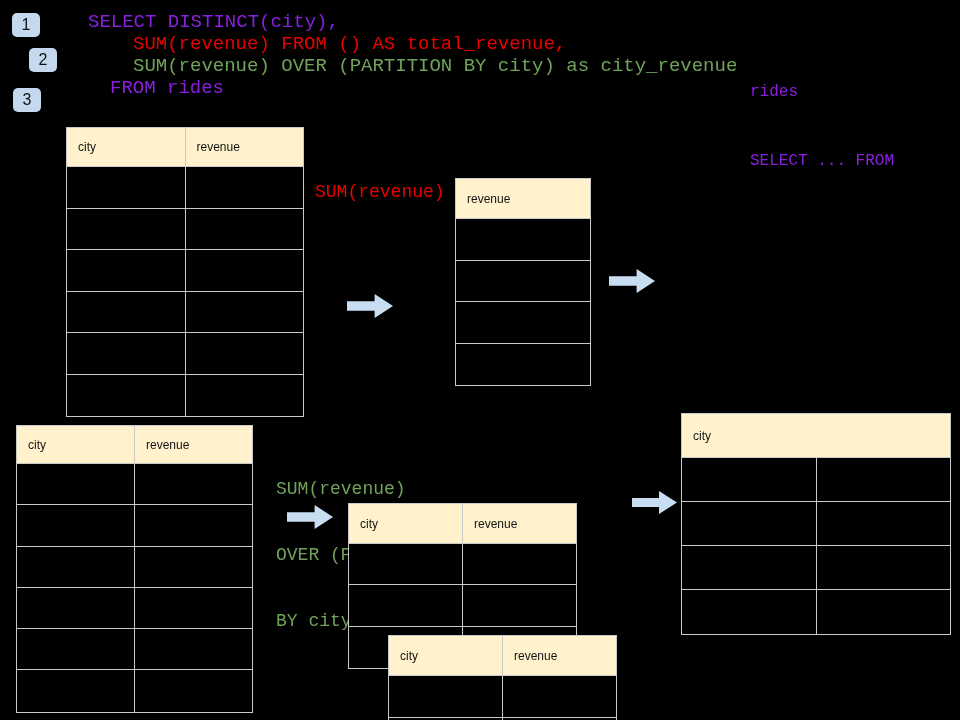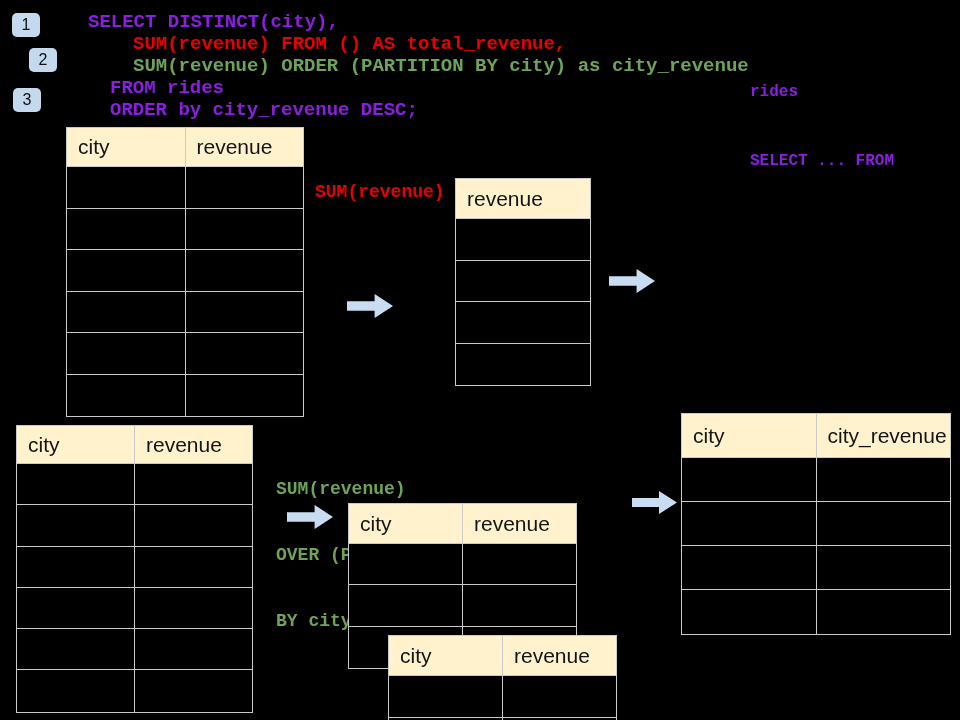--- a/index.html
+++ b/index.html
@@ -9,21 +9,21 @@
   
   .badge{position:absolute;width:28px;height:24px;background:var(--badge);border-radius:5px;
          display:flex;align-items:center;justify-content:center;color:#111;
          font:400 16px "Liberation Sans",sans-serif;}
   #badge1{left:12px;top:13px}
   #badge2{left:29px;top:48px}
   #badge3{left:13px;top:88px}
 
   
   .code{position:absolute;font-family:"Liberation Mono","DejaVu Sans Mono",monospace;
-        font-weight:700;white-space:pre;}
+        font-weight:400;white-space:pre;}
   .sql-line{font-size:19px;line-height:22px;}
   .c-purple{color:var(--purple)} .c-red{color:var(--red)} .c-green{color:var(--green)}
   #sql1{left:88px;top:11px}
   #sql2{left:133px;top:33px}
   #sql3{left:133px;top:55px}
   #sql4{left:110px;top:77px}
   #sql5{left:110px;top:99px}
 
   #sidenote{left:750px;top:35px;font-size:16px;line-height:23px;}
   #ann-total{left:315px;top:137px;font-size:18px;line-height:22px;}
@@ -37,43 +37,42 @@
   #arrow3{left:287px;top:505px;width:46px;height:24px}
   #arrow4{left:632px;top:491px;width:45px;height:23px}
 
   
   .dtable{position:absolute;border:1px solid var(--grid);background:#000;box-sizing:border-box;}
   .trow{display:flex;box-sizing:border-box;}
   .tcell{flex:1;box-sizing:border-box;border-right:1px solid var(--grid);
          border-bottom:1px solid var(--grid);}
   .tcell:last-child{border-right:none;}
   .trow:last-child .tcell{border-bottom:none;}
-  .thead .tcell{background:var(--headbg);color:#141414;font-size:21px;
+  .thead .tcell{background:var(--headbg);color:#141414;font-size:12px;
                 display:flex;align-items:center;padding-left:11px;}
   #t1{left:66px;top:127px;width:238px;}  #t1 .trow{height:41.5px} #t1 .thead{height:39px}
   #t2{left:455px;top:178px;width:136px;} #t2 .trow{height:41.5px} #t2 .thead{height:40px}
   #t3{left:16px;top:425px;width:237px;}  #t3 .trow{height:41.3px} #t3 .thead{height:38px}
   #t4{left:348px;top:503px;width:229px;} #t4 .trow{height:41.3px} #t4 .thead{height:40px}
   #t5{left:388px;top:635px;width:229px;z-index:5;} #t5 .trow{height:41.5px} #t5 .thead{height:40px}
   #t6{left:681px;top:413px;width:270px;} #t6 .trow{height:44px} #t6 .thead{height:44px}
 </style>
 </head>
 <body>
 
 <div class="stage">
 
   <div class="badge" id="badge1">1</div>
   <div class="badge" id="badge2">2</div>
   <div class="badge" id="badge3">3</div>
 
   <div class="code sql-line c-purple" id="sql1">SELECT DISTINCT(city),</div>
   <div class="code sql-line c-red" id="sql2">SUM(revenue) FROM () AS total_revenue,</div>
-  <div class="code sql-line c-green" id="sql3">SUM(revenue) ORDER (PARTITION BY city) as city_revenue</div>
+  <div class="code sql-line c-green" id="sql3">SUM(revenue) OVER (PARTITION BY city) as city_revenue</div>
   <div class="code sql-line c-purple" id="sql4">FROM rides</div>
-  <div class="code sql-line c-purple" id="sql5">ORDER by city_revenue DESC;</div>
 
   <div class="code c-purple" id="sidenote">
     <div>rides</div>
     <div>SELECT ... FROM</div>
   </div>
 
   <div class="code c-red" id="ann-total">
     <div>SUM(revenue)</div>
   </div>
 
@@ -193,21 +192,20 @@
         <div class="tcell"></div>
       </div>
       <div class="trow">
         <div class="tcell"></div>
         <div class="tcell"></div>
       </div>
     </div>
   <div class="dtable" id="t6">
       <div class="trow thead">
         <div class="tcell">city</div>
-        <div class="tcell">city_revenue</div>
       </div>
       <div class="trow">
         <div class="tcell"></div>
         <div class="tcell"></div>
       </div>
       <div class="trow">
         <div class="tcell"></div>
         <div class="tcell"></div>
       </div>
       <div class="trow">

